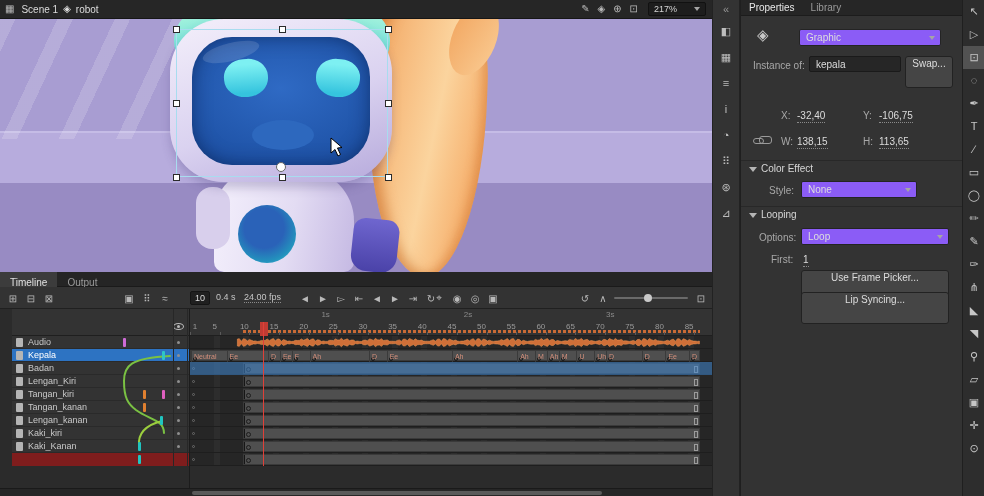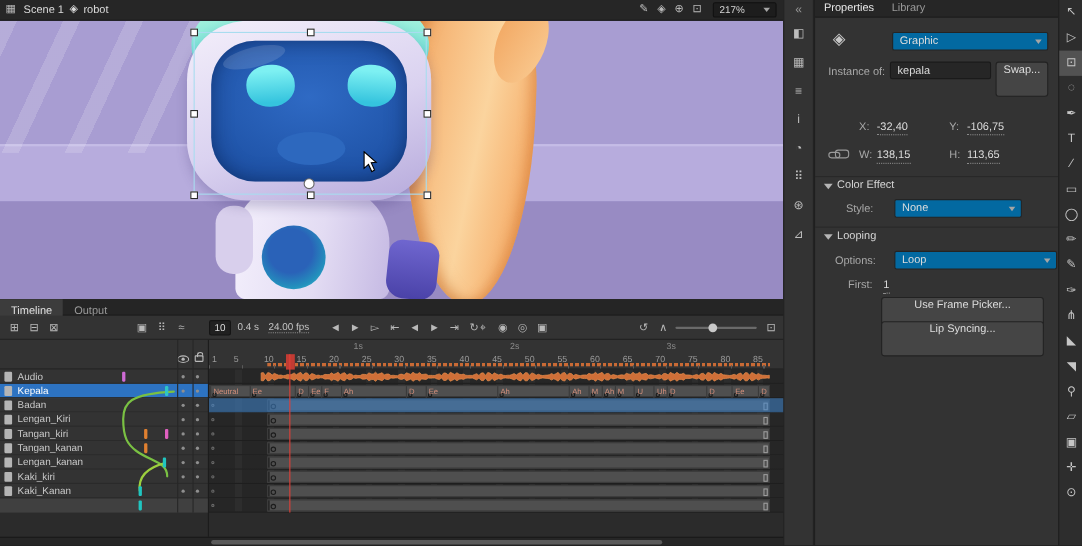--- a/index.html
+++ b/index.html
@@ -68,22 +68,22 @@
   .stripicon:first-child{height:12px;line-height:12px;color:#969696;margin-top:3px;}
 
   
   .props{position:absolute;left:740px;top:0;width:222px;height:496px;background:#333;border-left:1px solid #1f1f1f;font-size:10px;}
   .ptabs{position:absolute;left:0;top:0;width:100%;height:16px;background:#262626;border-bottom:1px solid #1c1c1c;}
   .ptab{display:inline-block;padding:1px 8px;color:#9a9a9a;font-size:10px;line-height:14px;}
   .ptab.active{color:#e8e8e8;}
   .props .lab{position:absolute;color:#a8a8a8;}
   .props .val{position:absolute;color:#dcdcdc;border-bottom:1px dotted #8a8a8a;line-height:12px;}
   .bigicon{position:absolute;left:16px;top:26px;font-size:15px;color:#c8c8c8;}
-  .select{position:absolute;height:17px;background:#0369a1;border:1px solid #242424;border-radius:2px;
-        color:#ddd;padding:2px 16px 0 6px;font-size:10px;margin-left:12px;}
+  .select{position:absolute;height:17px;background:#8b5cf6;border:1px solid #242424;border-radius:2px;
+        color:#ddd;padding:2px 16px 0 6px;font-size:10px;}
   .select .caret{position:absolute;right:5px;top:6px;}
   .field{position:absolute;height:16px;background:#262626;border:1px solid #1a1a1a;border-radius:2px;
         color:#ddd;padding:2px 0 0 6px;font-size:10px;}
   .pbtn{position:absolute;height:32px;background:#454545;border:1px solid #222;border-radius:3px;
         color:#ddd;text-align:center;line-height:14px;font-size:10px;}
   .sect{position:absolute;left:0;width:100%;height:16px;border-top:1px solid #282828;}
   .sect .tri{position:absolute;left:8px;top:6px;width:0;height:0;border-left:4px solid transparent;
         border-right:4px solid transparent;border-top:5px solid #b5b5b5;}
   .sect .stitle{position:absolute;left:20px;top:2px;color:#d6d6d6;}
   .chain{position:absolute;left:12px;top:138px;width:11px;height:6px;border:1px solid #9a9a9a;border-radius:3px;}
@@ -102,21 +102,21 @@
   .ttool{position:absolute;left:0;top:15px;width:100%;height:22px;background:#333;border-bottom:1px solid #202020;}
   .grp{position:absolute;top:0;display:inline-flex;gap:4px;height:22px;align-items:center;}
   .tlicon{display:inline-block;width:14px;text-align:center;color:#b9b9b9;font-size:10px;}
   .cfbox{position:absolute;left:190px;top:4px;width:20px;height:14px;background:#202020;border:1px solid #151515;
         border-radius:2px;color:#ddd;font-size:9px;text-align:center;line-height:12px;}
   .ttxt{position:absolute;top:5px;font-size:9px;color:#c5c5c5;}
   .ttxt.hot{border-bottom:1px dotted #8a8a8a;}
   .slider{position:absolute;left:614px;top:10px;width:74px;height:2px;background:#6a6a6a;border-radius:1px;}
   .sthumb{position:absolute;left:30px;top:-3px;width:8px;height:8px;border-radius:50%;background:#c9c9c9;}
 
-  .tl-layers{position:absolute;left:0;top:37px;width:190px;height:157px;background:#404040;}
+  .tl-layers{position:absolute;left:12px;top:37px;width:190px;height:157px;background:#7f1d1d;}
   .lhead{position:absolute;left:0;top:0;width:190px;height:27px;background:#333;border-bottom:1px solid #1f1f1f;}
   .eyeico{position:absolute;left:161px;top:14px;width:11px;height:7px;border:1px solid #b9b9b9;border-radius:50%;}
   .eyeico:after{content:'';position:absolute;left:3px;top:1px;width:3px;height:3px;border-radius:50%;background:#b9b9b9;}
   .lockico{position:absolute;left:177px;top:14px;width:8px;height:6px;border:1px solid #b9b9b9;border-radius:1px;}
   .lockico:before{content:'';position:absolute;left:1px;top:-4px;width:4px;height:4px;border:1px solid #b9b9b9;
         border-bottom:none;border-radius:3px 3px 0 0;}
   .lrows{position:absolute;left:0;top:27px;width:190px;height:130px;}
   .lrow{position:relative;height:13px;border-bottom:1px solid #2a2a2a;background:#333;}
   .lrow.sel{background:#2d73c2;}
   .licon{position:absolute;left:4px;top:2px;width:7px;height:9px;background:#b5b5b5;border-radius:1px;}

